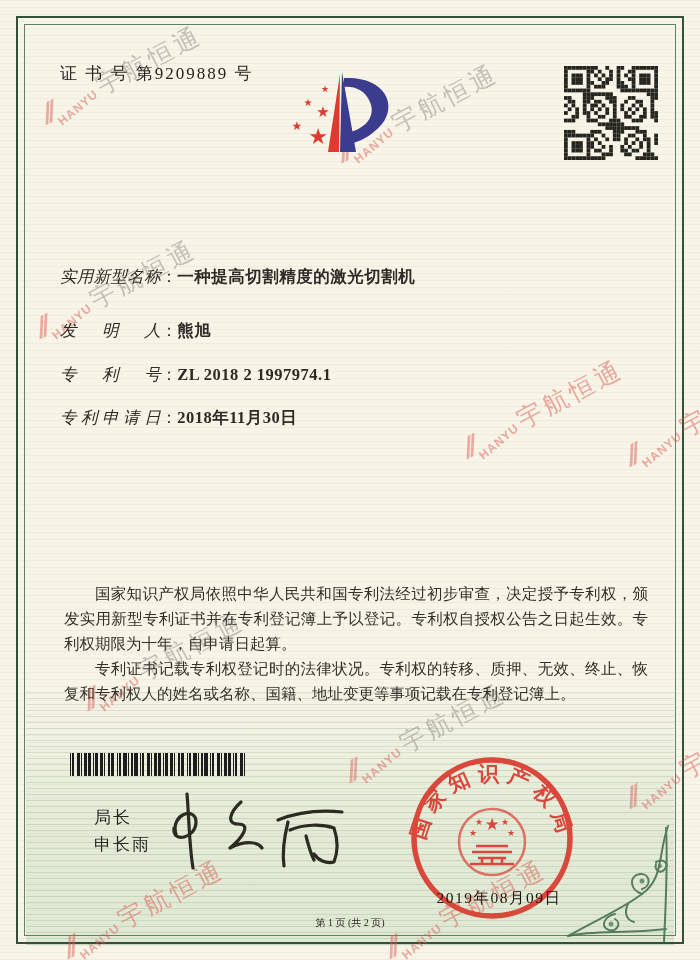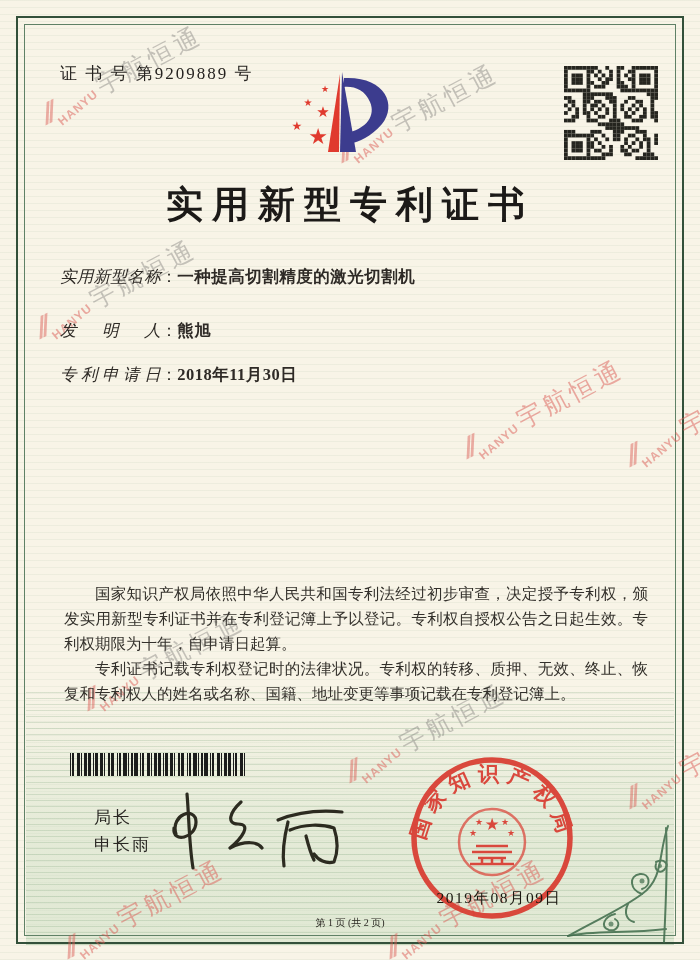--- a/index.html
+++ b/index.html
@@ -416,28 +416,30 @@
       <rect x="24" y="8" width="1" height="1" fill="#25251f"></rect>
       <rect x="24" y="12" width="1" height="1" fill="#25251f"></rect>
       <rect x="24" y="13" width="1" height="1" fill="#25251f"></rect>
       <rect x="24" y="14" width="1" height="1" fill="#25251f"></rect>
       <rect x="24" y="18" width="1" height="1" fill="#25251f"></rect>
       <rect x="24" y="19" width="1" height="1" fill="#25251f"></rect>
       <rect x="24" y="20" width="1" height="1" fill="#25251f"></rect>
       <rect x="24" y="24" width="1" height="1" fill="#25251f"></rect>
     </svg>
 
-  <div class="title">实用新型专利证书</div>
 
   <div class="fields">
     <div class="row first">
       <span class="lab">实用新型名称</span><span class="colon">：</span><span class="val">一种提高切割精度的激光切割机</span>
     </div>
     <div class="row">
       <span class="lab">发明人</span><span class="colon">：</span><span class="val">熊旭</span>
+    </div>
+    <div class="row">
+      <span class="lab">专利号</span><span class="colon">：</span><span class="val">ZL 2018 2 1997974.1</span>
     </div>
     <div class="row">
       <span class="lab">专利申请日</span><span class="colon">：</span><span class="val">2018年11月30日</span>
     </div>
   </div>
 
   <div class="body-text">
     <p>国家知识产权局依照中华人民共和国专利法经过初步审查，决定授予专利权，颁发实用新型专利证书并在专利登记簿上予以登记。专利权自授权公告之日起生效。专利权期限为十年，自申请日起算。</p>
     <p>专利证书记载专利权登记时的法律状况。专利权的转移、质押、无效、终止、恢复和专利权人的姓名或名称、国籍、地址变更等事项记载在专利登记簿上。</p>
   </div>

